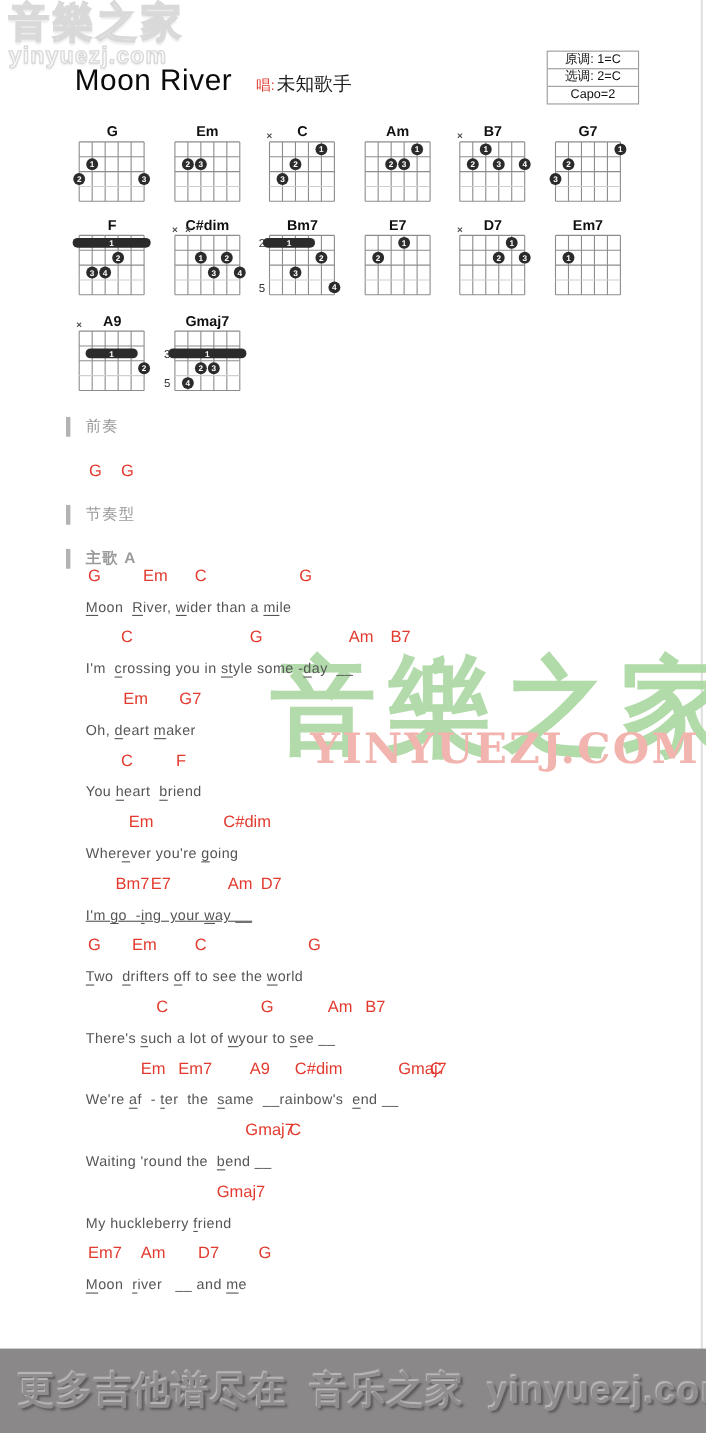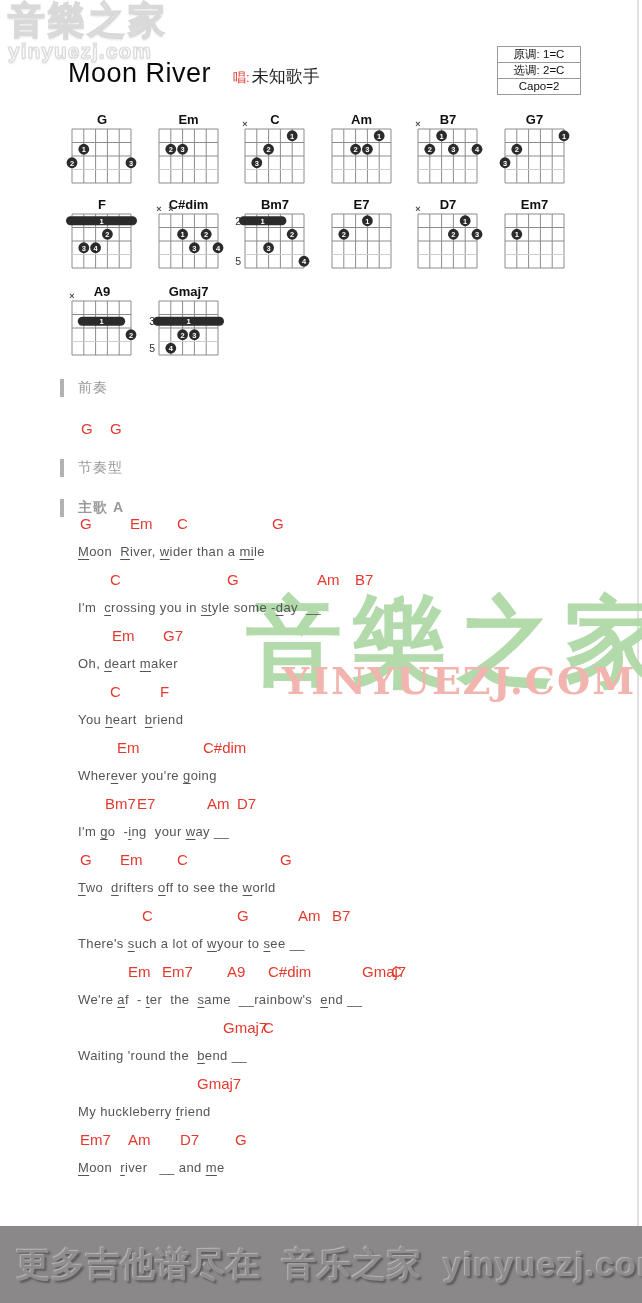--- a/index.html
+++ b/index.html
@@ -448,21 +448,21 @@
       <span class="chord" style="left: 57px;">Em</span>
       <span class="chord" style="left: 143px;">C#dim</span>
     </div>
     <div class="lyric-line" style="top: 384px;"><span>Wher</span><span class="u">e</span><span>ver you're </span><span class="u">g</span><span>oing</span></div>
     <div class="chord-line" style="top: 412px;">
       <span class="chord" style="left: 45px;">Bm7</span>
       <span class="chord" style="left: 77px;">E7</span>
       <span class="chord" style="left: 147px;">Am</span>
       <span class="chord" style="left: 177px;">D7</span>
     </div>
-    <div class="lyric-line" style="top: 440px;"><span>I'm </span><span class="u">g</span><span>o  -</span><span class="u">i</span><span>ng  your </span><span class="u">w</span><span>ay __</span></div>
+    <div class="lyric-line" style="top: 440px; text-decoration: underline;"><span>I'm </span><span class="u">g</span><span>o  -</span><span class="u">i</span><span>ng  your </span><span class="u">w</span><span>ay __</span></div>
     <div class="chord-line" style="top: 468px;">
       <span class="chord" style="left: 20px;">G</span>
       <span class="chord" style="left: 60px;">Em</span>
       <span class="chord" style="left: 117px;">C</span>
       <span class="chord" style="left: 220px;">G</span>
     </div>
     <div class="lyric-line" style="top: 496px;"><span class="u">T</span><span>wo  </span><span class="u">d</span><span>rifters </span><span class="u">o</span><span>ff to see the </span><span class="u">w</span><span>orld</span></div>
     <div class="chord-line" style="top: 524px;">
       <span class="chord" style="left: 82px;">C</span>
       <span class="chord" style="left: 177px;">G</span>

